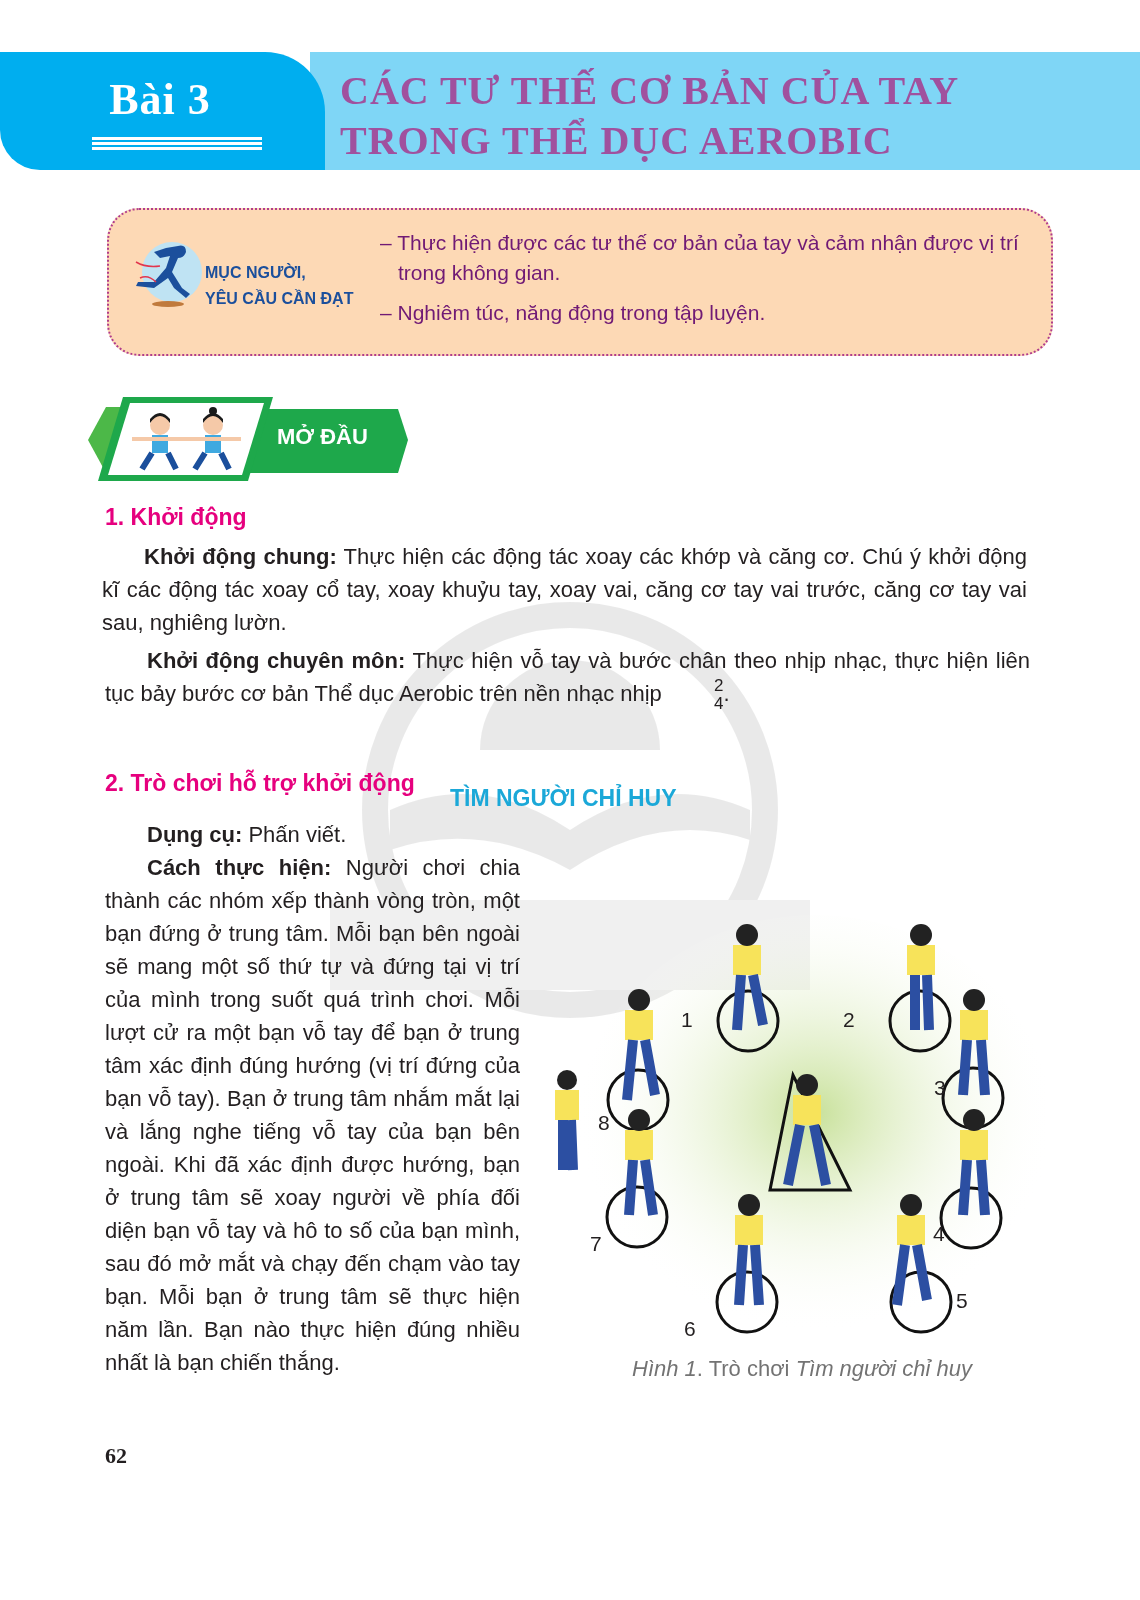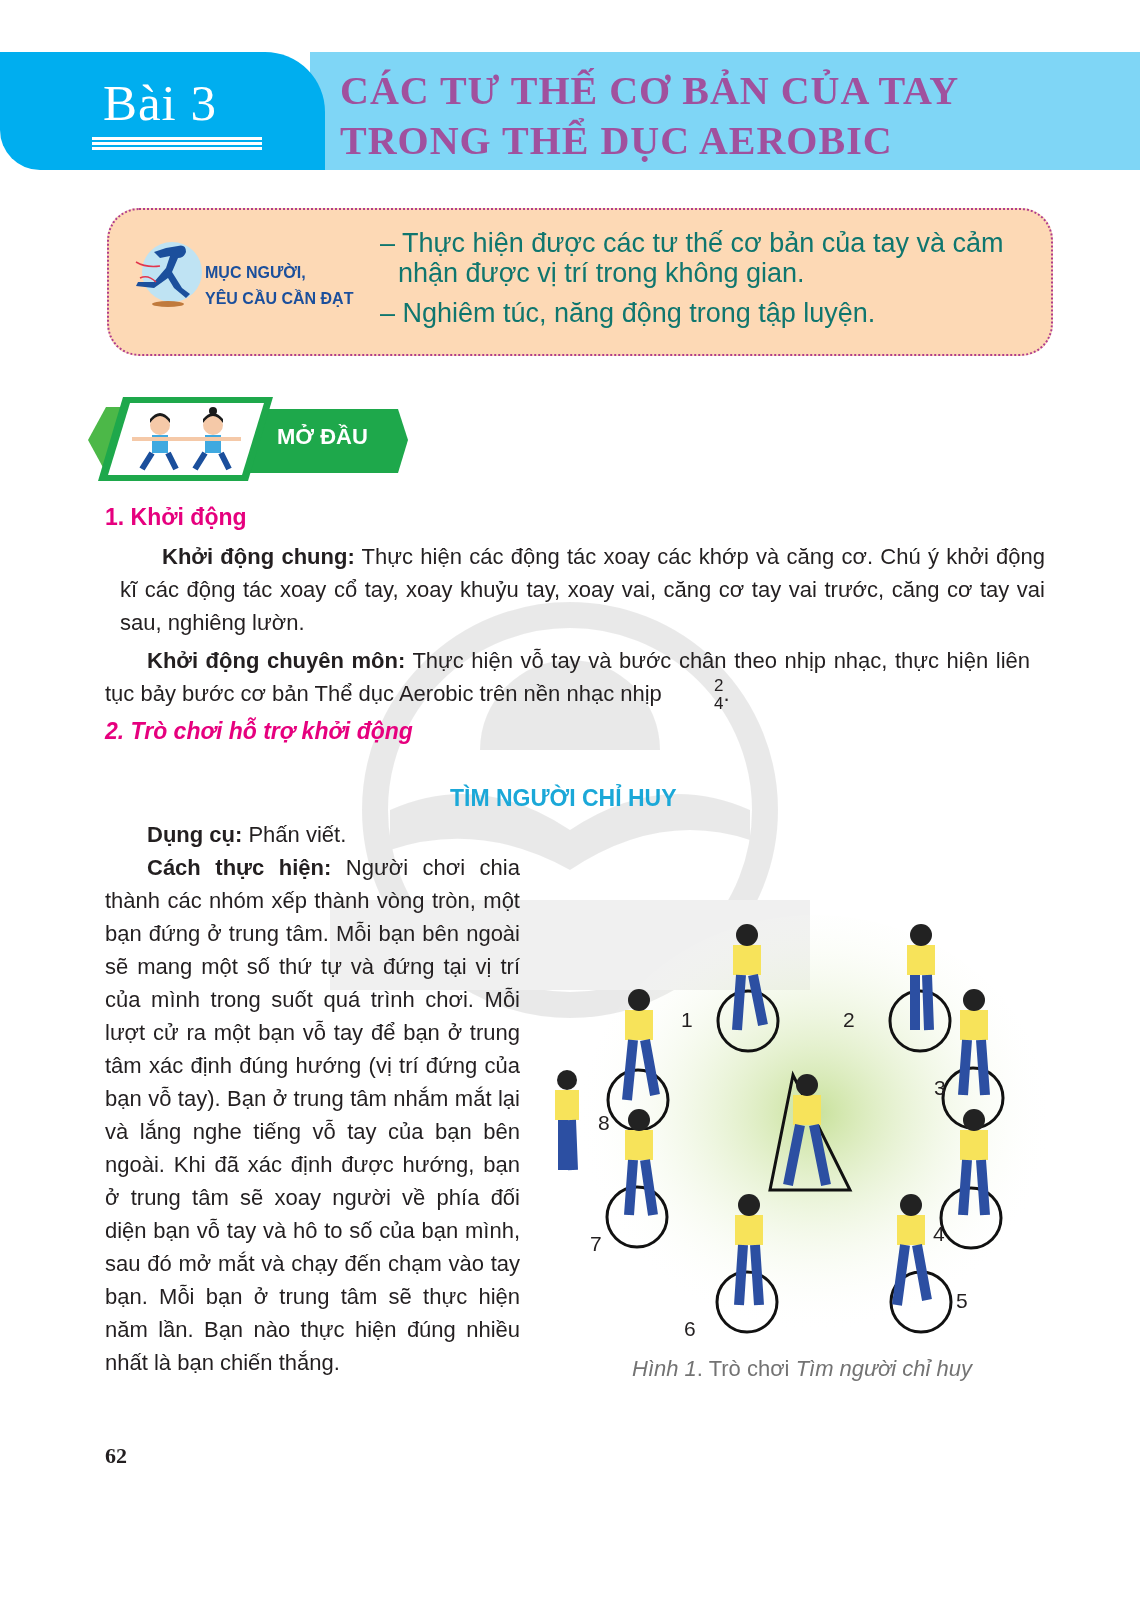--- a/index.html
+++ b/index.html
@@ -5,33 +5,33 @@
   html, body { margin:0; padding:0; }
   body { width:1140px; height:1600px; background:#ffffff; position:relative; overflow:hidden;
          font-family:"Liberation Sans", "DejaVu Sans", sans-serif; color:#231f20; }
   .abs { position:absolute; }
 
   
   .hdr-light { left:310px; top:52px; width:830px; height:118px; background:#7fd6f6; }
   .hdr-dark { left:0; top:52px; width:325px; height:118px; background:#00aeef;
               border-radius:0 60px 0 40px; }
   .bai { left:60px; top:74px; width:200px; text-align:center; font-family:"Liberation Serif", serif;
-         font-weight:normal; font-size:51px; color:#ffffff; letter-spacing:1px; }
+         font-weight:bold; font-size:44px; color:#ffffff; letter-spacing:1px; }
   .bai-lines { left:92px; top:137px; width:170px; height:12px; }
   .bai-lines div { height:3px; background:#fff; margin-bottom:2px; }
   .title { left:340px; top:66px; font-family:"Liberation Serif", serif; font-weight:bold;
            font-size:40px; line-height:50px; color:#a0519e; letter-spacing:1px; }
 
   
   .obj { left:107px; top:208px; width:946px; height:148px; background:#fdd9b5;
          border:2px dotted #b03c8c; border-radius:32px; box-sizing:border-box; }
   .obj-icon { left:128px; top:238px; width:80px; height:72px; }
   .obj-label { left:205px; top:260px; font-weight:bold; font-size:16px; line-height:26px; color:#1b4f9c;
                font-family:"Liberation Sans", sans-serif; }
-  .obj-list { left:380px; top:228px; width:640px; font-size:27px; line-height:30px; color:#0f766e; }
+  .obj-list { left:380px; top:228px; width:640px; font-size:21px; line-height:30px; color:#701a75; }
   .obj-list p { margin:0 0 10px 0; padding-left:18px; text-indent:-18px; }
 
   
   .md-badge { left:88px; top:395px; width:330px; height:90px; }
   .md-text { left:277px; top:424px; font-weight:bold; font-size:22px; color:#ffffff; letter-spacing:0; }
 
   
   .h-pink { font-weight:bold; font-size:23px; color:#e6007e; }
   .para { font-size:22px; line-height:33px; color:#231f20; text-align:justify; }
   .para b { font-weight:bold; }
@@ -108,29 +108,29 @@
 <div class="abs md-text">MỞ ĐẦU</div>
 
 <svg class="abs wm" viewBox="0 0 480 420">
   <circle cx="240" cy="210" r="195" fill="none" stroke="#555" stroke-width="26"></circle>
   <path d="M150 150 a90 90 0 0 1 180 0z" fill="#555"></path>
   <path d="M60 210 q90 -40 180 20 q90 -60 180 -20 l0 30 q-90 -30 -180 30 q-90 -50 -180 -20z" fill="#555"></path>
   <rect x="0" y="300" width="480" height="90" fill="#888"></rect>
 </svg>
 
 <div class="abs h-pink" style="left:105px; top:504px;text-align:right;">1. Khởi động</div>
-<div class="abs para" style="left:120px; top:540px; width:925px; text-indent:42px;">
+<div class="abs para" style="left:102px; top:540px; width:925px; text-indent:42px;">
   <b>Khởi động chung:</b><span> Thực hiện các động tác xoay các khớp và căng cơ. Chú ý khởi động kĩ các động tác xoay cổ tay, xoay khuỷu tay, xoay vai, căng cơ tay vai trước, căng cơ tay vai sau, nghiêng lườn.</span>
 </div>
 <div class="abs para" style="left:105px; top:644px; width:925px; text-indent:42px;">
   <b>Khởi động chuyên môn:</b><span> Thực hiện vỗ tay và bước chân theo nhịp nhạc, thực hiện liên tục bảy bước cơ bản Thể dục Aerobic trên nền nhạc nhịp</span>
   <span class="frac"><span style="display:block;">2</span><span style="display:block;">4</span></span><span>.</span>
 </div>
 
-<div class="abs h-pink" style="left:105px; top:718px;font-style:italic;">2. Trò chơi hỗ trợ khởi động</div>
+<div class="abs h-pink" style="left:105px; top:770px;">2. Trò chơi hỗ trợ khởi động</div>
 <div class="abs game-title">TÌM NGƯỜI CHỈ HUY</div>
 <div class="abs para" style="left:105px; top:818px; width:415px; text-indent:42px;">
   <b>Dụng cụ:</b><span> Phấn viết.</span>
 </div>
 <div class="abs para" style="left:105px; top:851px; width:415px; text-indent:42px;">
   <b>Cách thực hiện:</b><span> Người chơi chia thành các nhóm xếp thành vòng tròn, một bạn đứng ở trung tâm. Mỗi bạn bên ngoài sẽ mang một số thứ tự và đứng tại vị trí của mình trong suốt quá trình chơi. Mỗi lượt cử ra một bạn vỗ tay để bạn ở trung tâm xác định đúng hướng (vị trí đứng của bạn vỗ tay). Bạn ở trung tâm nhắm mắt lại và lắng nghe tiếng vỗ tay của bạn bên ngoài. Khi đã xác định được hướng, bạn ở trung tâm sẽ xoay người về phía đối diện bạn vỗ tay và hô to số của bạn mình, sau đó mở mắt và chạy đến chạm vào tay bạn. Mỗi bạn ở trung tâm sẽ thực hiện năm lần. Bạn nào thực hiện đúng nhiều nhất là bạn chiến thắng.</span>
 </div>
 
 <svg class="abs fig" viewBox="0 0 500 440">
   <defs>

